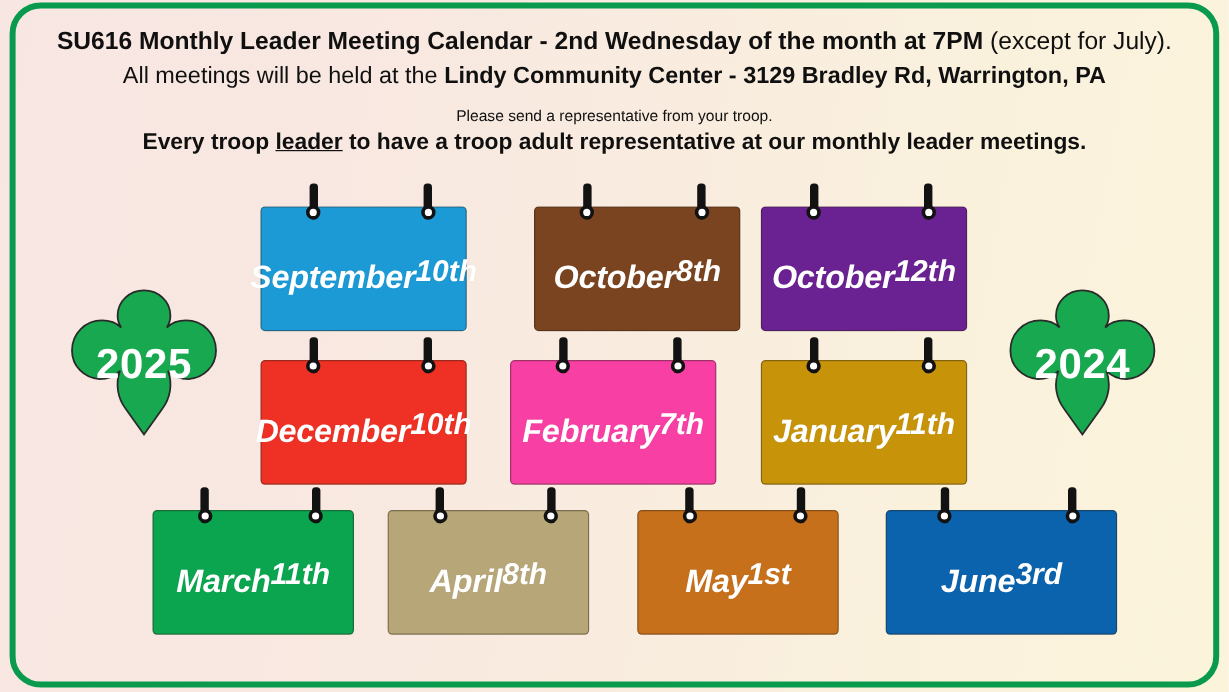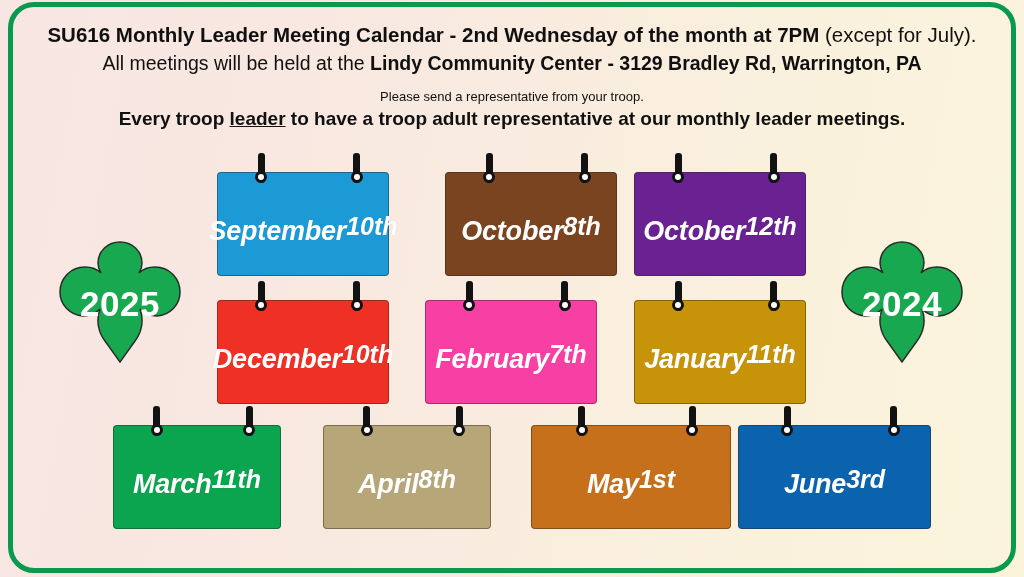--- a/index.html
+++ b/index.html
@@ -259,21 +259,21 @@
         <span class="eye"></span>
       </span>
     <span class="ring r">
         <span class="post"></span>
         <span class="eye"></span>
       </span>
     <span class="m">January</span>
     <span class="d">11th</span>
   </div>
 
-  <div class="card" style="left:113px; top:425px; width:168px; height:104px; background:#0aa54e;">
+  <div class="card" style="left:127px; top:425px; width:168px; height:104px; background:#0aa54e;">
     <span class="ring l">
         <span class="post"></span>
         <span class="eye"></span>
       </span>
     <span class="ring r">
         <span class="post"></span>
         <span class="eye"></span>
       </span>
     <span class="m">March</span>
     <span class="d">11th</span>
@@ -285,21 +285,21 @@
         <span class="eye"></span>
       </span>
     <span class="ring r">
         <span class="post"></span>
         <span class="eye"></span>
       </span>
     <span class="m">April</span>
     <span class="d">8th</span>
   </div>
 
-  <div class="card" style="left:531px; top:425px; width:200px; height:104px; background:#c7701b;">
+  <div class="card" style="left:531px; top:425px; width:168px; height:104px; background:#c7701b;">
     <span class="ring l">
         <span class="post"></span>
         <span class="eye"></span>
       </span>
     <span class="ring r">
         <span class="post"></span>
         <span class="eye"></span>
       </span>
     <span class="m">May</span>
     <span class="d">1st</span>

